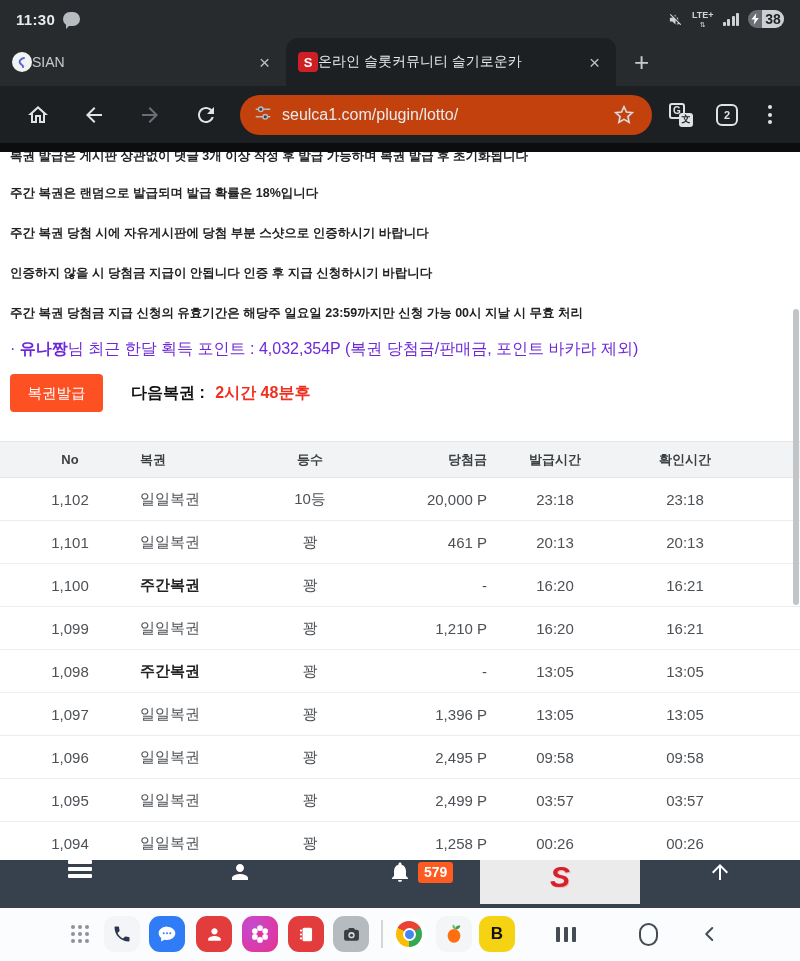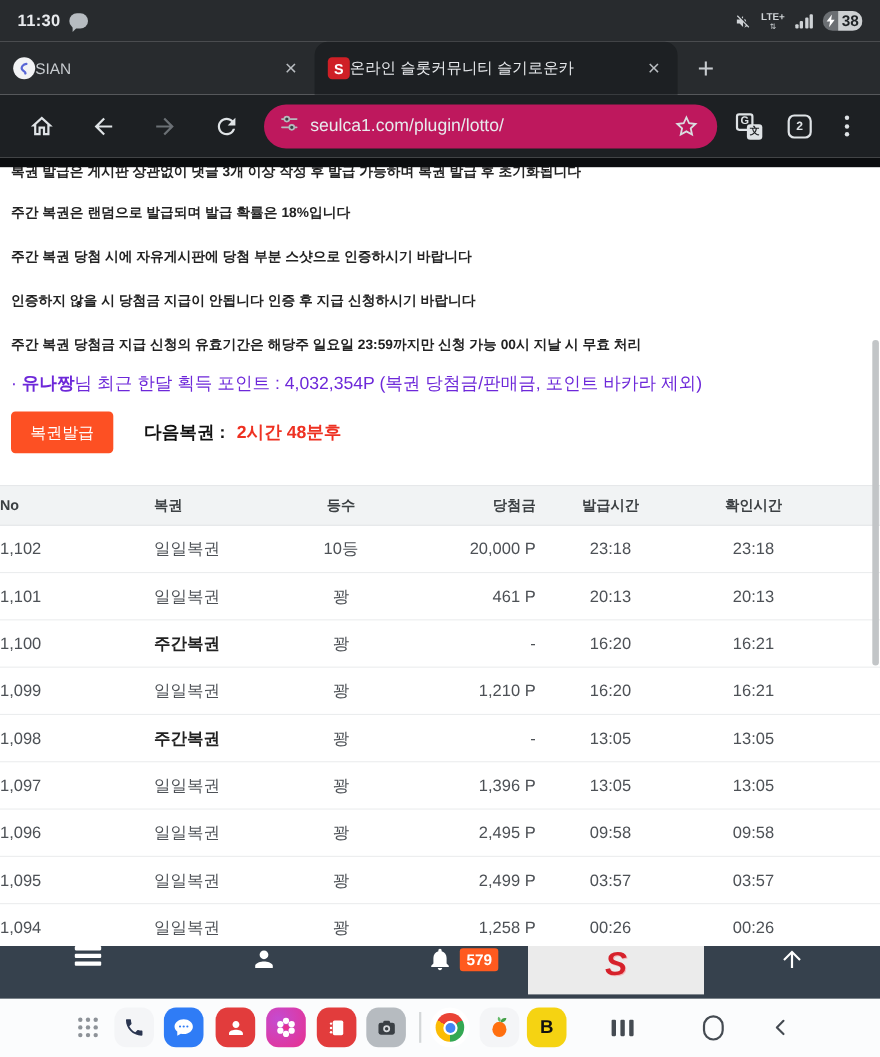--- a/index.html
+++ b/index.html
@@ -32,21 +32,21 @@
   .tab-title { flex:1; font-size:14px; white-space:nowrap; overflow:hidden; margin:0 0; }
   .tab-close { color:#b9bdc1; font-size:19px; padding:0 4px; line-height:1; }
   .fav-circle { width:20px; height:20px; border-radius:50%; background:#f2f3f5; display:flex; align-items:center; justify-content:center; flex:none; }
   .fav-red { width:20px; height:20px; border-radius:4px; background:#cf1f26; color:#fff; font-size:13px; font-weight:bold; display:flex; align-items:center; justify-content:center; flex:none; }
   .tab-new { color:#c7cbcf; font-size:26px; font-weight:300; padding:0 18px 8px; }
 
   
   .toolbar { position:absolute; top:86px; left:0; width:800px; height:57px; background:#1d2023; display:flex; align-items:center; padding:0 10px; z-index:9; }
   .tb-btn { width:56px; height:44px; display:flex; align-items:center; justify-content:center; color:#dfe3e6; }
   .tb-btn.dim { color:#6b7075; }
-  .url-pill { flex:1; height:40px; background:#be185d; border-radius:20px; display:flex; align-items:center; padding:0 8px 0 14px; margin:0 6px; min-width:0; }
+  .url-pill { flex:1; height:40px; background:#c2410c; border-radius:20px; display:flex; align-items:center; padding:0 8px 0 14px; margin:0 6px; min-width:0; }
   .url-text { color:#e8eaed; font-size:16px; flex:1; white-space:nowrap; overflow:hidden; margin-left:10px; }
   .translate-ic { position:relative; width:24px; height:24px; }
   .translate-ic .bx1 { position:absolute; left:0; top:0; width:16px; height:16px; border:2px solid #dfe3e6; border-radius:3px; color:#dfe3e6; font-size:10px; font-weight:bold; display:flex; align-items:center; justify-content:center; }
   .translate-ic .bx2 { position:absolute; right:0; bottom:0; width:14px; height:14px; background:#dfe3e6; border-radius:3px; color:#1d2023; font-size:9px; font-weight:bold; display:flex; align-items:center; justify-content:center; }
   .tab-counter { width:22px; height:22px; border:2.5px solid #dfe3e6; border-radius:6px; color:#dfe3e6; font-size:11px; font-weight:bold; display:flex; align-items:center; justify-content:center; }
   .kebab { display:flex; flex-direction:column; gap:3.5px; }
   .kebab i { width:4px; height:4px; border-radius:50%; background:#dfe3e6; display:block; }
 
   
   .black-bar { position:absolute; top:143px; left:0; width:800px; height:9px; background:#0b0d0f; z-index:6; }
@@ -55,21 +55,21 @@
   .points-line { position:absolute; left:10px; top:188px; font-size:16px; color:#6d28d9; white-space:nowrap; }
   .points-line b { font-weight:bold; }
   .issue-row { position:absolute; left:10px; top:222px; height:40px; display:flex; align-items:center; }
   .issue-btn { width:93px; height:38px; background:#fd5023; color:#fff; font-size:14.5px; border:none; border-radius:4px; font-family:inherit; }
   .next-wrap { margin-left:28px; font-size:16px; font-weight:bold; color:#111; }
   .next-time { color:#ee3122; margin-left:6px; }
 
   table.lotto { position:absolute; top:290px; left:0; width:800px; border-collapse:collapse; table-layout:fixed; }
   table.lotto th { background:#f1f3f4; height:36px; font-size:13px; font-weight:600; color:#3c4043; border-top:1px solid #e4e6e8; border-bottom:1px solid #e4e6e8; }
   table.lotto td { height:43px; font-size:15px; color:#4d5156; border-bottom:1px solid #ebedee; }
-  .c1 { width:140px; text-align:left; }
+  .c1 { width:140px; text-align:center; }
   .c2 { width:110px; text-align:left; }
   .c3 { width:120px; text-align:center; }
   .c4 { width:130px; text-align:right; padding-right:13px; }
   .c5 { width:110px; text-align:center; }
   .c6 { width:190px; text-align:center; padding-right:40px; }
   tr.bold-lottery td:nth-child(2) { font-weight:bold; color:#222; }
 
   .scroll-thumb { position:absolute; right:1px; top:158px; width:6px; height:296px; background:#c2c5c7; border-radius:3px; z-index:4; }
 
   

